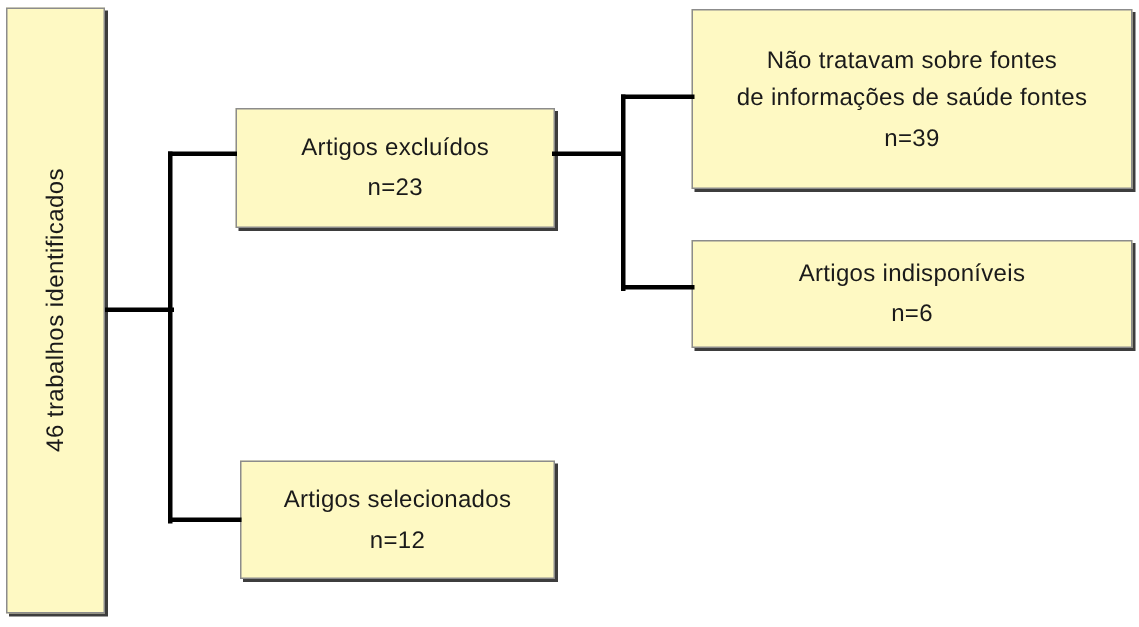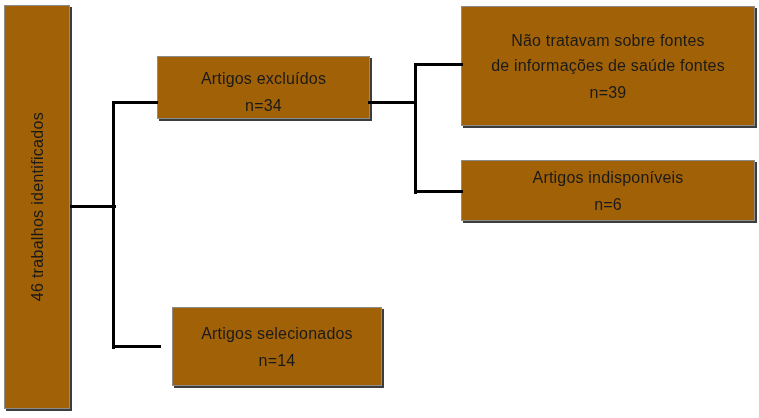--- a/index.html
+++ b/index.html
@@ -10,21 +10,21 @@
   }
   .canvas {
     position: relative;
     width: 759px;
     height: 418px;
     background: #ffffff;
     overflow: hidden;
   }
   .box {
     position: absolute;
-    background: #a16207;
+    background: #fef9c3;
     border: 1px solid #8c8c8c;
     box-shadow: 2px 2px 0 0 #3d3d3d;
     display: flex;
     flex-direction: column;
     align-items: center;
     justify-content: center;
     text-align: center;
     font-size: 16px;
     line-height: 25px;
     letter-spacing: 0.2px;
@@ -39,53 +39,53 @@
   }
   .hline, .vline {
     position: absolute;
     background: #000000;
   }
   .hline { height: 3px; }
   .vline { width: 3px; }
 
   
   #box-identified   { left: 4px;   top: 5px;   width: 66px;  height: 404px; }
-  #box-excluded     { left: 157px; top: 56px;  width: 213px; height: 63px; justify-content: flex-end; }
+  #box-excluded     { left: 157px; top: 72px;  width: 213px; height: 80px; }
   #box-not-sources  { left: 461px; top: 6px;   width: 294px; height: 120px; }
-  #box-unavailable  { left: 461px; top: 160px; width: 294px; height: 61px; }
-  #box-selected     { left: 160px; top: 307px; width: 210px; height: 79px; margin-left: 12px; }
+  #box-unavailable  { left: 461px; top: 160px; width: 294px; height: 72px; }
+  #box-selected     { left: 160px; top: 307px; width: 210px; height: 79px; }
 </style>
 </head>
 <body>
 
 <div class="canvas">
 
   <div class="box" id="box-identified">
     <span class="vtext">46 trabalhos identificados</span>
   </div>
 
   <div class="box" id="box-excluded">
     <div>Artigos excluídos</div>
-    <div class="count">n=34</div>
+    <div class="count">n=23</div>
   </div>
 
   <div class="box" id="box-not-sources">
     <div>Não tratavam sobre fontes</div>
     <div>de informações de saúde fontes</div>
     <div class="count">n=39</div>
   </div>
 
   <div class="box" id="box-unavailable">
     <div>Artigos indisponíveis</div>
     <div class="count">n=6</div>
   </div>
 
   <div class="box" id="box-selected">
     <div>Artigos selecionados</div>
-    <div class="count">n=14</div>
+    <div class="count">n=12</div>
   </div>
 
   <div class="hline" style="left:70px;  top:205px; width:46px;"></div>
   <div class="vline" style="left:112px; top:101px; height:248px;"></div>
   <div class="hline" style="left:112px; top:101px; width:46px;"></div>
   <div class="hline" style="left:112px; top:345px; width:49px;"></div>
 
   <div class="hline" style="left:368px; top:101px; width:48px;"></div>
   <div class="vline" style="left:414px; top:63px;  height:131px;"></div>
   <div class="hline" style="left:414px; top:63px;  width:49px;"></div>

